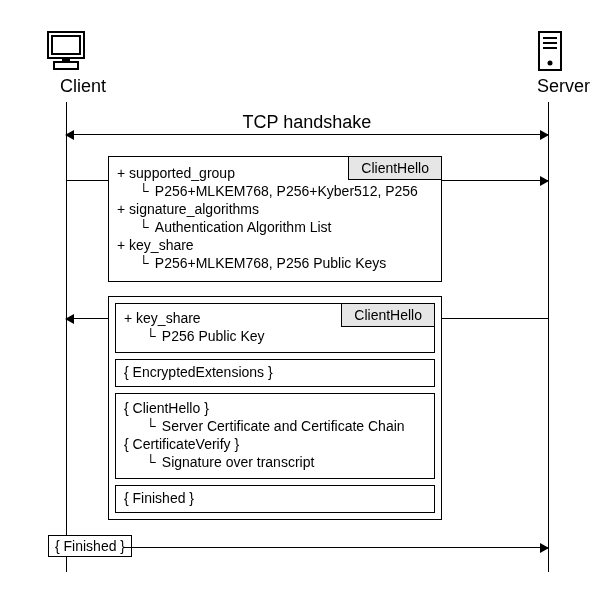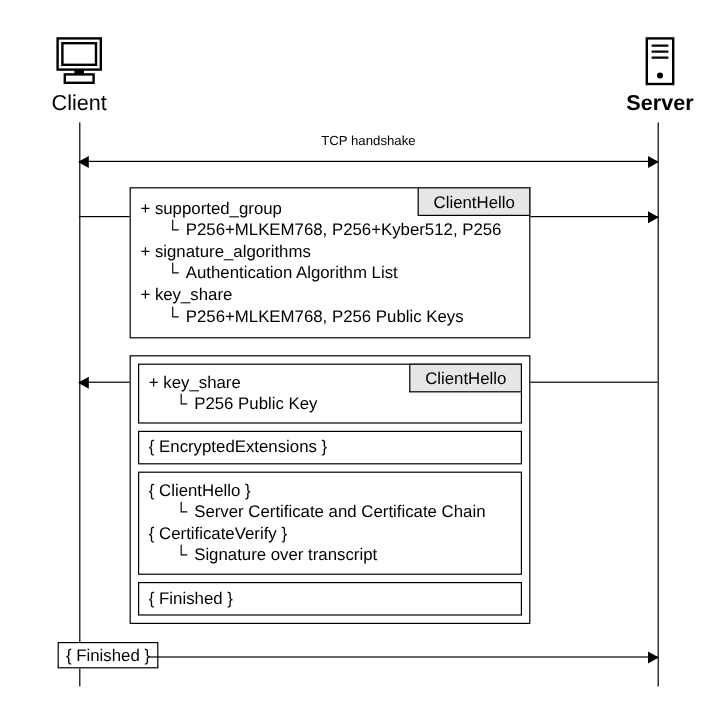--- a/index.html
+++ b/index.html
@@ -9,42 +9,42 @@
     background: #fff;
     font-family: "Segoe UI", Arial, sans-serif;
     width: 595px;
     height: 593px;
     position: relative;
     color: #000;
   }
   .canvas { position: absolute; inset: 0; }
 
   
-  .endpoint { position: absolute; text-align: center; }
+  .endpoint { position: absolute; text-align: right; }
   .endpoint .glyph { height: 48px; display: flex; align-items: flex-end; justify-content: center; }
   .endpoint .cap  { font-size: 18px; margin-top: 4px; }
 
   
   .life {
     position: absolute; top: 102px; width: 0; border-left: 1px solid #000;
   }
 
   
   .arrow {
     position: absolute; height: 0; border-top: 1px solid #000;
   }
   .arrow::before, .arrow::after {
     content: ""; position: absolute; top: -5px; width: 0; height: 0;
     border-top: 5px solid transparent; border-bottom: 5px solid transparent;
   }
   .arrow.r::after  { right: -1px; border-left: 9px solid #000; }
   .arrow.l::before { left: -1px;  border-right: 9px solid #000; }
 
   .tcplabel {
-    position: absolute; text-align: center; font-size: 11px;
+    position: absolute; text-align: center; font-size: 18px;
   }
 
   
   .msgbox {
     position: absolute; border: 1px solid #000; background: #fff;
     padding: 6px 8px 8px 8px; font-size: 14px;
   }
   .badge {
     position: absolute; top: -1px; right: -1px;
     border: 1px solid #000; background: #e6e6e6;
@@ -79,21 +79,21 @@
       <svg width="44" height="42" viewBox="0 0 44 42">
         <rect x="4" y="2" width="36" height="26" fill="none" stroke="#000" stroke-width="2"></rect>
         <rect x="8" y="6" width="28" height="18" fill="none" stroke="#000" stroke-width="2"></rect>
         <rect x="10" y="32" width="24" height="7" fill="none" stroke="#000" stroke-width="2"></rect>
         <rect x="18" y="28" width="8" height="4" fill="#000"></rect>
       </svg>
     </div>
     <div class="cap">Client</div>
   </div>
 
-  <div class="endpoint" style="left:510px; top:24px; width:80px;font-weight:bold;">
+  <div class="endpoint" style="left:510px; top:24px; width:80px;">
     <div class="glyph">
       <svg width="26" height="42" viewBox="0 0 26 42">
         <rect x="2" y="2" width="22" height="38" fill="none" stroke="#000" stroke-width="2"></rect>
         <line x1="6" y1="8" x2="20" y2="8" stroke="#000" stroke-width="2"></line>
         <line x1="6" y1="13" x2="20" y2="13" stroke="#000" stroke-width="2"></line>
         <line x1="6" y1="18" x2="20" y2="18" stroke="#000" stroke-width="2"></line>
         <circle cx="13" cy="33" r="2.5" fill="#000"></circle>
       </svg>
     </div>
     <div class="cap">Server</div>

